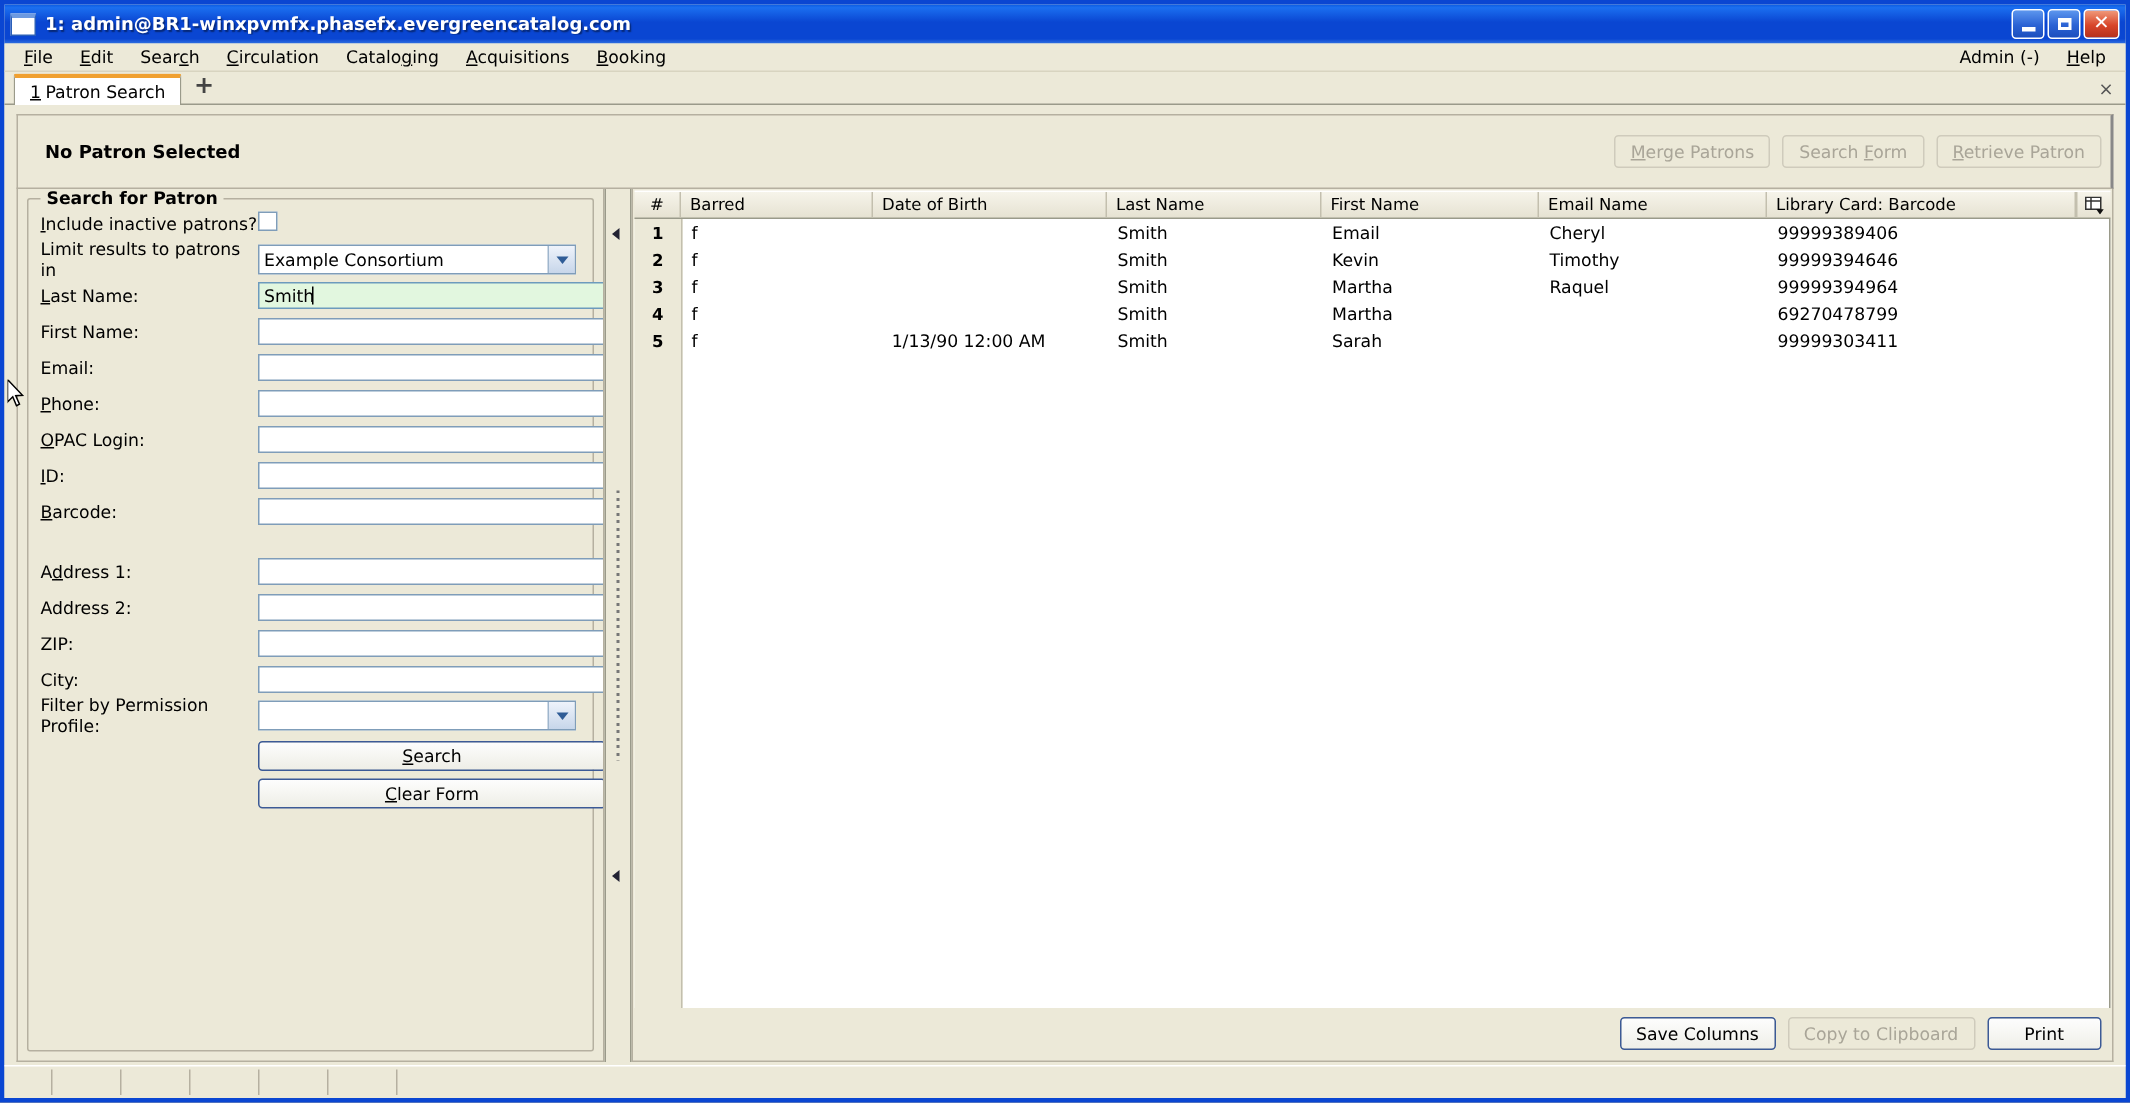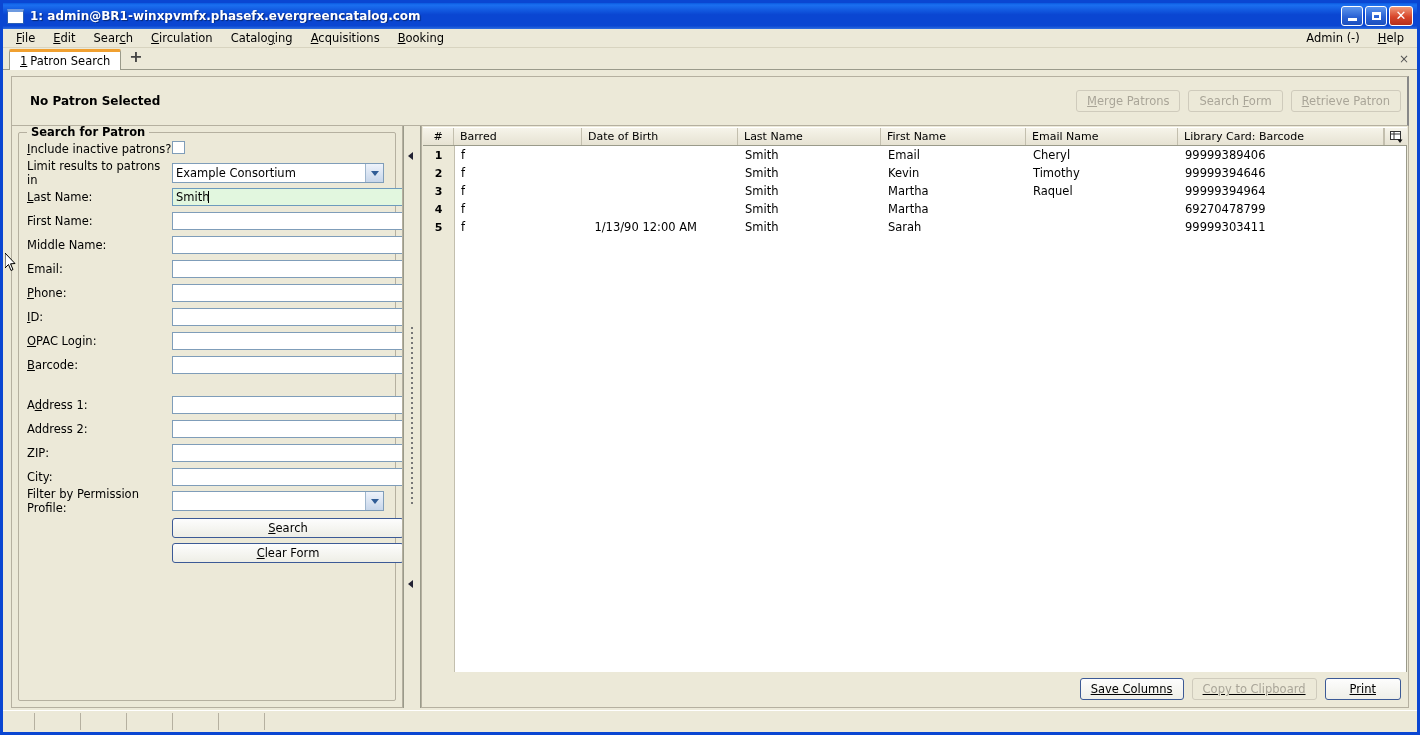--- a/index.html
+++ b/index.html
@@ -331,21 +331,20 @@
     box-sizing: border-box;
     white-space: nowrap; overflow: hidden;
   }
   .td.dob { justify-content: flex-end; padding-right: 42px; }
   .table-footer {
     flex: 0 0 34px;
     display: flex; align-items: center; justify-content: flex-end;
     gap: 8px;
     padding: 0 6px;
     background: #ece9d8;
-    text-decoration: underline;
   }
   
   .statusbar {
     flex: 0 0 22px;
     background: #ece9d8;
     border-top: 1px solid #fff;
     display: flex; align-items: stretch;
     padding: 2px 2px 2px 4px;
     box-sizing: border-box;
   }
@@ -448,51 +447,45 @@
             </div>
           </div>
 
           <div class="frow">
             <div class="flabel">First Name:</div>
             <div class="fctl">
               <input class="tinput" type="text" value="" style="">
             </div>
           </div>
 
-          <div class="frow">
-            <div class="flabel">Middle Name:</div>
-            <div class="fctl">
-              <input class="tinput" type="text" value="" style="">
-            </div>
-          </div>
 
 
           <div class="frow">
             <div class="flabel">Email:</div>
             <div class="fctl">
               <input class="tinput" type="text" value="" style="">
             </div>
           </div>
 
           <div class="frow">
             <div class="flabel"><span class="mn">P</span>hone:</div>
             <div class="fctl">
               <input class="tinput" type="text" value="" style="">
             </div>
           </div>
 
           <div class="frow">
+            <div class="flabel"><span class="mn">O</span>PAC Login:</div>
+            <div class="fctl">
+              <input class="tinput" type="text" value="" style="">
+            </div>
+          </div>
+
+          <div class="frow">
             <div class="flabel"><span class="mn">I</span>D:</div>
-            <div class="fctl">
-              <input class="tinput" type="text" value="" style="">
-            </div>
-          </div>
-
-          <div class="frow">
-            <div class="flabel"><span class="mn">O</span>PAC Login:</div>
             <div class="fctl">
               <input class="tinput" type="text" value="" style="">
             </div>
           </div>
 
           <div class="frow">
             <div class="flabel"><span class="mn">B</span>arcode:</div>
             <div class="fctl">
               <input class="tinput" type="text" value="" style="">
             </div>

